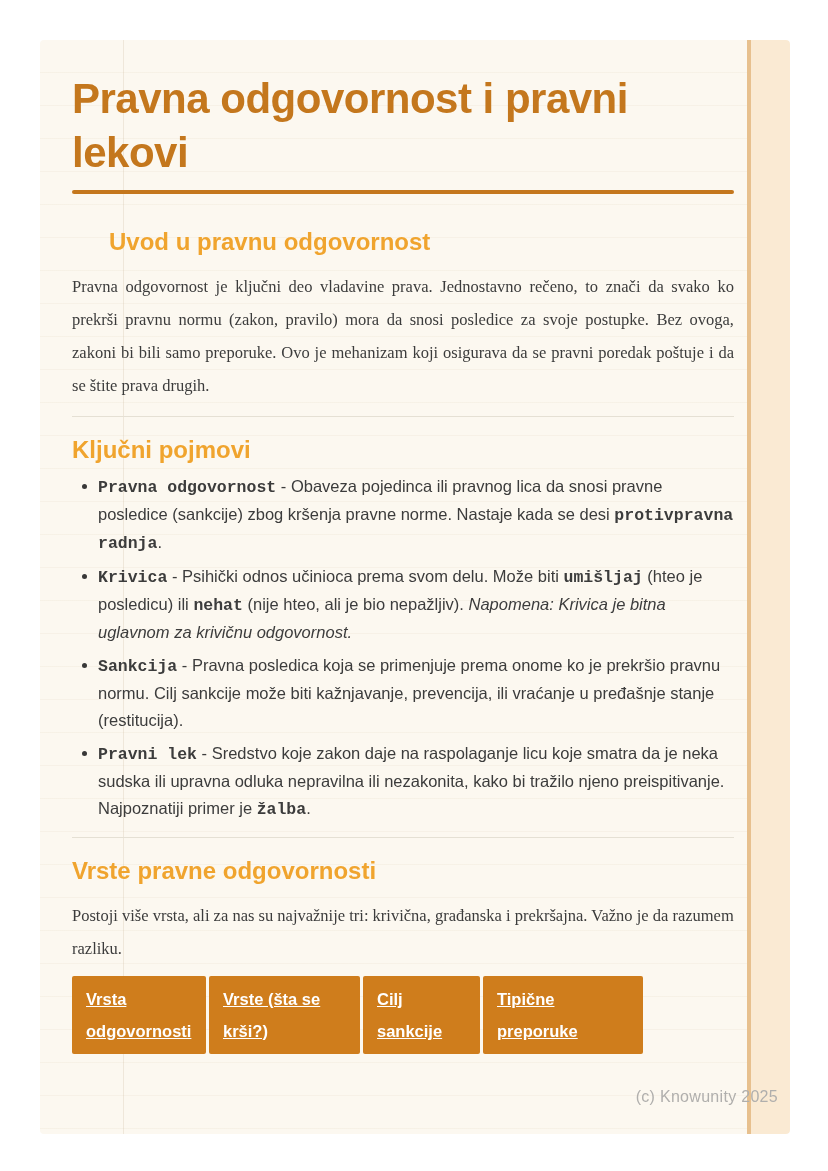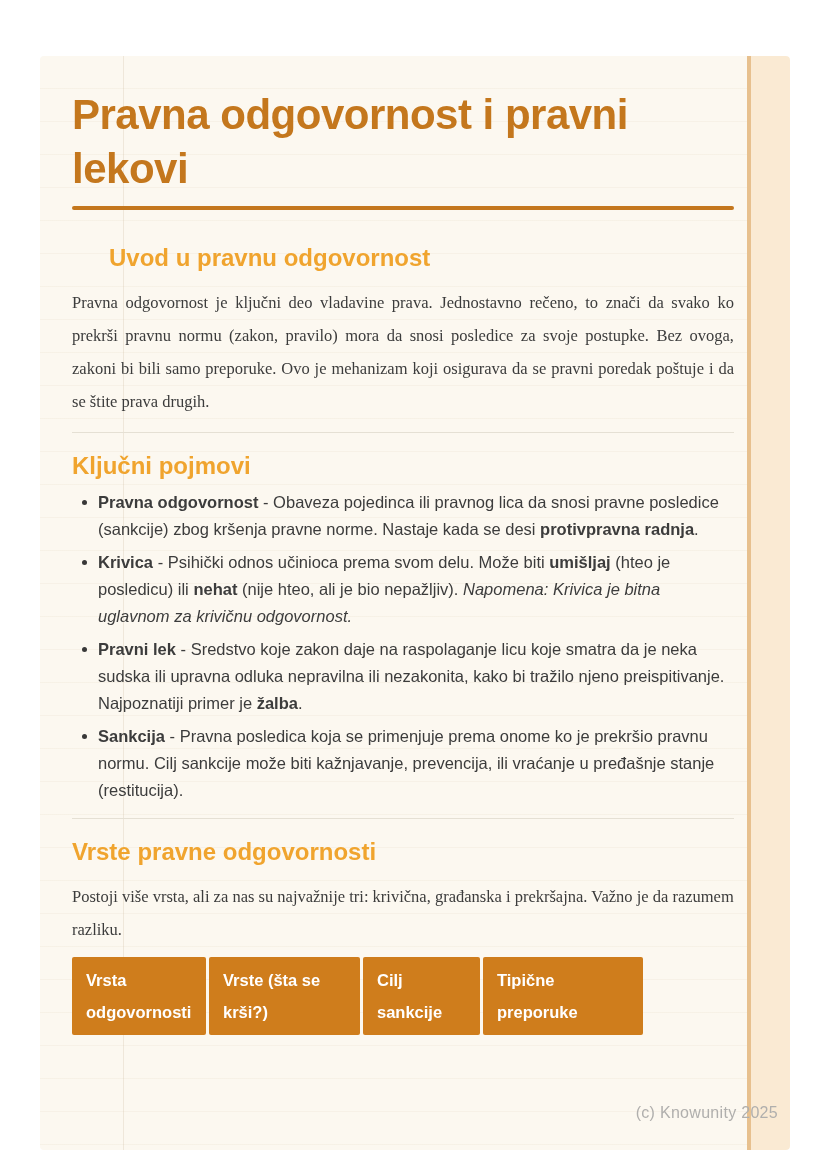--- a/index.html
+++ b/index.html
@@ -17,21 +17,21 @@
   html,body{margin:0;padding:0;}
   body{
     width:828px;height:1171px;
     background:#ffffff;
     font-family:"Liberation Sans","DejaVu Sans",sans-serif;
     overflow:hidden;
     position:relative;
   }
   .page{
     position:absolute;
-    left:40px;top:56px;
+    left:40px;top:40px;
     width:750px;height:1094px;
     background:var(--c-page-bg);
     border-radius:4px;
     overflow:hidden;
   }
   
   .ruling{
     position:absolute;inset:0;
     background:repeating-linear-gradient(
       to bottom,
@@ -108,40 +108,41 @@
     line-height:27px;
     color:var(--c-text);
   }
   .bullet{
     position:absolute;
     left:10px;top:11px;
     width:5px;height:5px;
     border-radius:50%;
     background:#383838;
   }
-  ul.terms .seg-b{font-weight:700;}
+  ul.terms .seg-b{font-weight:700;font-family:Liberation Mono, monospace;}
   ul.terms .seg-i{font-style:italic;}
   table.types{
     margin:11px 0 0 -3px;
     border-collapse:separate;
     border-spacing:3px 0;
     table-layout:fixed;
     width:577px;
   }
   table.types th{
     background:var(--c-table-header);
     color:#ffffff;
     font-size:16.5px;
     font-weight:700;
     line-height:32px;
     text-align:left;
     vertical-align:top;
     padding:7px 8px 7px 14px;
     height:72px;
     border-radius:2px;
+    text-decoration:underline;
   }
   .watermark{
     position:absolute;
     right:12px;
     top:1048px;
     z-index:5;
     font-size:16px;
     letter-spacing:0.3px;
     color:var(--c-watermark);
   }
@@ -168,25 +169,25 @@
       <li>
         <span class="bullet"></span>
         <span><span class="seg-b">Pravna odgovornost</span><span> - Obaveza pojedinca ili pravnog lica da snosi pravne posledice (sankcije) zbog kršenja pravne norme. Nastaje kada se desi </span><span class="seg-b">protivpravna radnja</span><span>.</span></span>
       </li>
       <li>
         <span class="bullet"></span>
         <span><span class="seg-b">Krivica</span><span> - Psihički odnos učinioca prema svom delu. Može biti </span><span class="seg-b">umišljaj</span><span> (hteo je posledicu) ili </span><span class="seg-b">nehat</span><span> (nije hteo, ali je bio nepažljiv). </span><span class="seg-i">Napomena: Krivica je bitna uglavnom za krivičnu odgovornost.</span></span>
       </li>
       <li>
         <span class="bullet"></span>
+        <span><span class="seg-b">Sankcija</span><span> - Pravna posledica koja se primenjuje prema onome ko je prekršio pravnu normu. Cilj sankcije može biti kažnjavanje, prevencija, ili vraćanje u pređašnje stanje (restitucija).</span></span>
+      </li>
+      <li>
+        <span class="bullet"></span>
         <span><span class="seg-b">Pravni lek</span><span> - Sredstvo koje zakon daje na raspolaganje licu koje smatra da je neka sudska ili upravna odluka nepravilna ili nezakonita, kako bi tražilo njeno preispitivanje. Najpoznatiji primer je </span><span class="seg-b">žalba</span><span>.</span></span>
-      </li>
-      <li>
-        <span class="bullet"></span>
-        <span><span class="seg-b">Sankcija</span><span> - Pravna posledica koja se primenjuje prema onome ko je prekršio pravnu normu. Cilj sankcije može biti kažnjavanje, prevencija, ili vraćanje u pređašnje stanje (restitucija).</span></span>
       </li>
     </ul>
 
     <div class="divider"></div>
 
     <h2>Vrste pravne odgovornosti</h2>
     <p class="body">Postoji više vrsta, ali za nas su najvažnije tri: krivična, građanska i prekršajna. Važno je da razumem razliku.</p>
 
     <table class="types">
       <colgroup>

